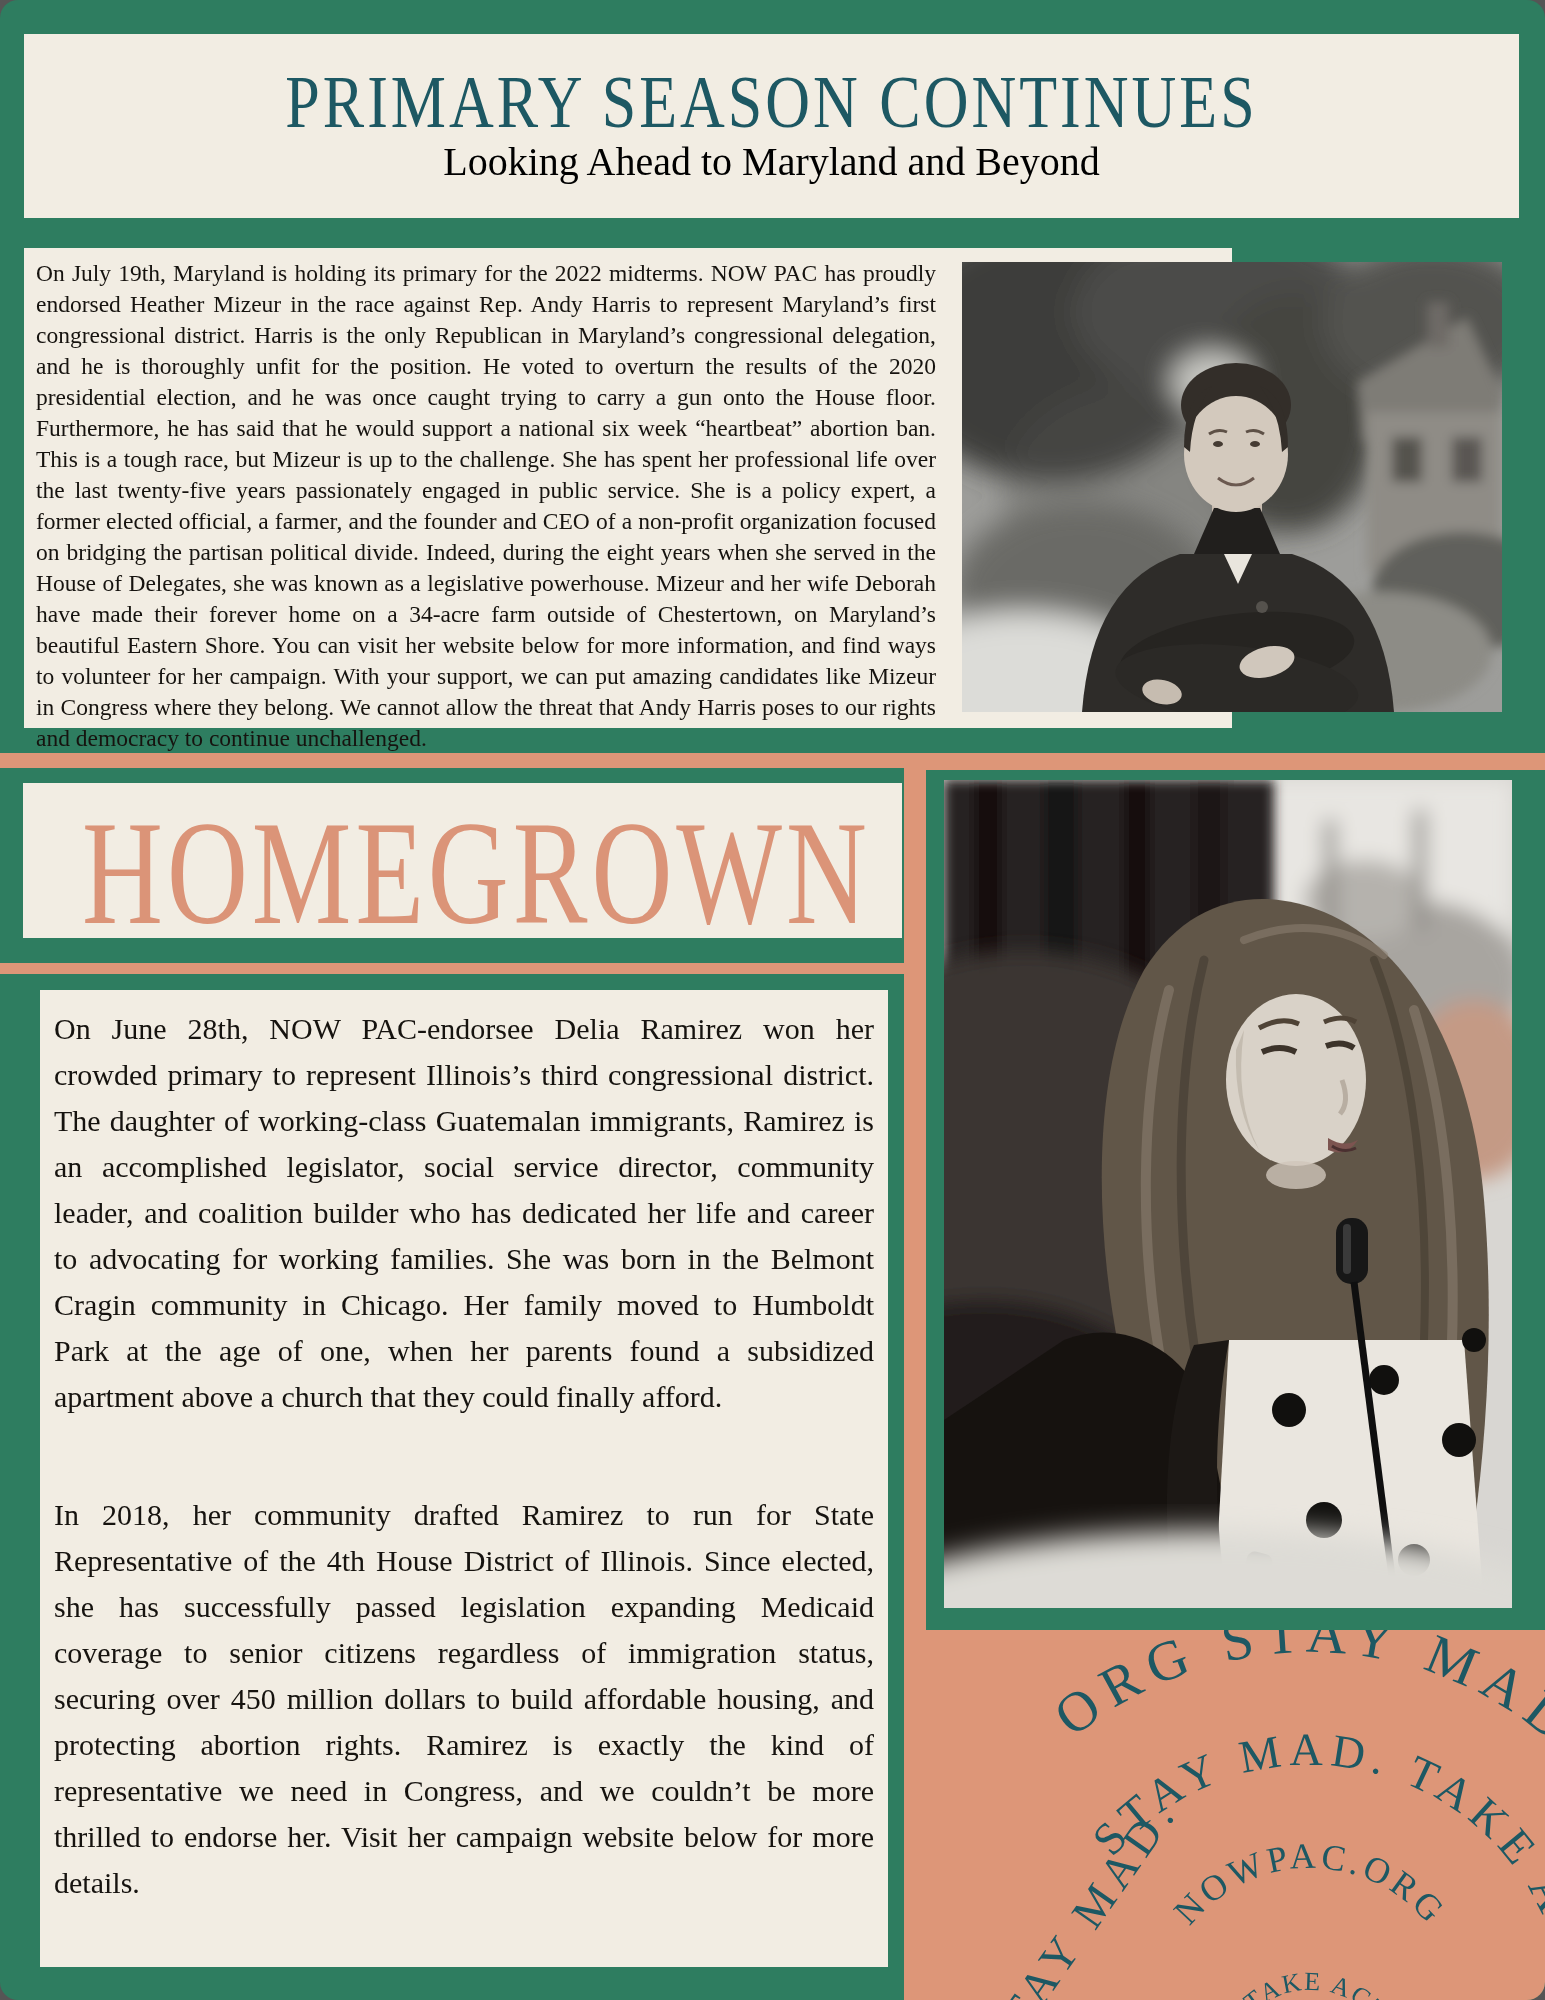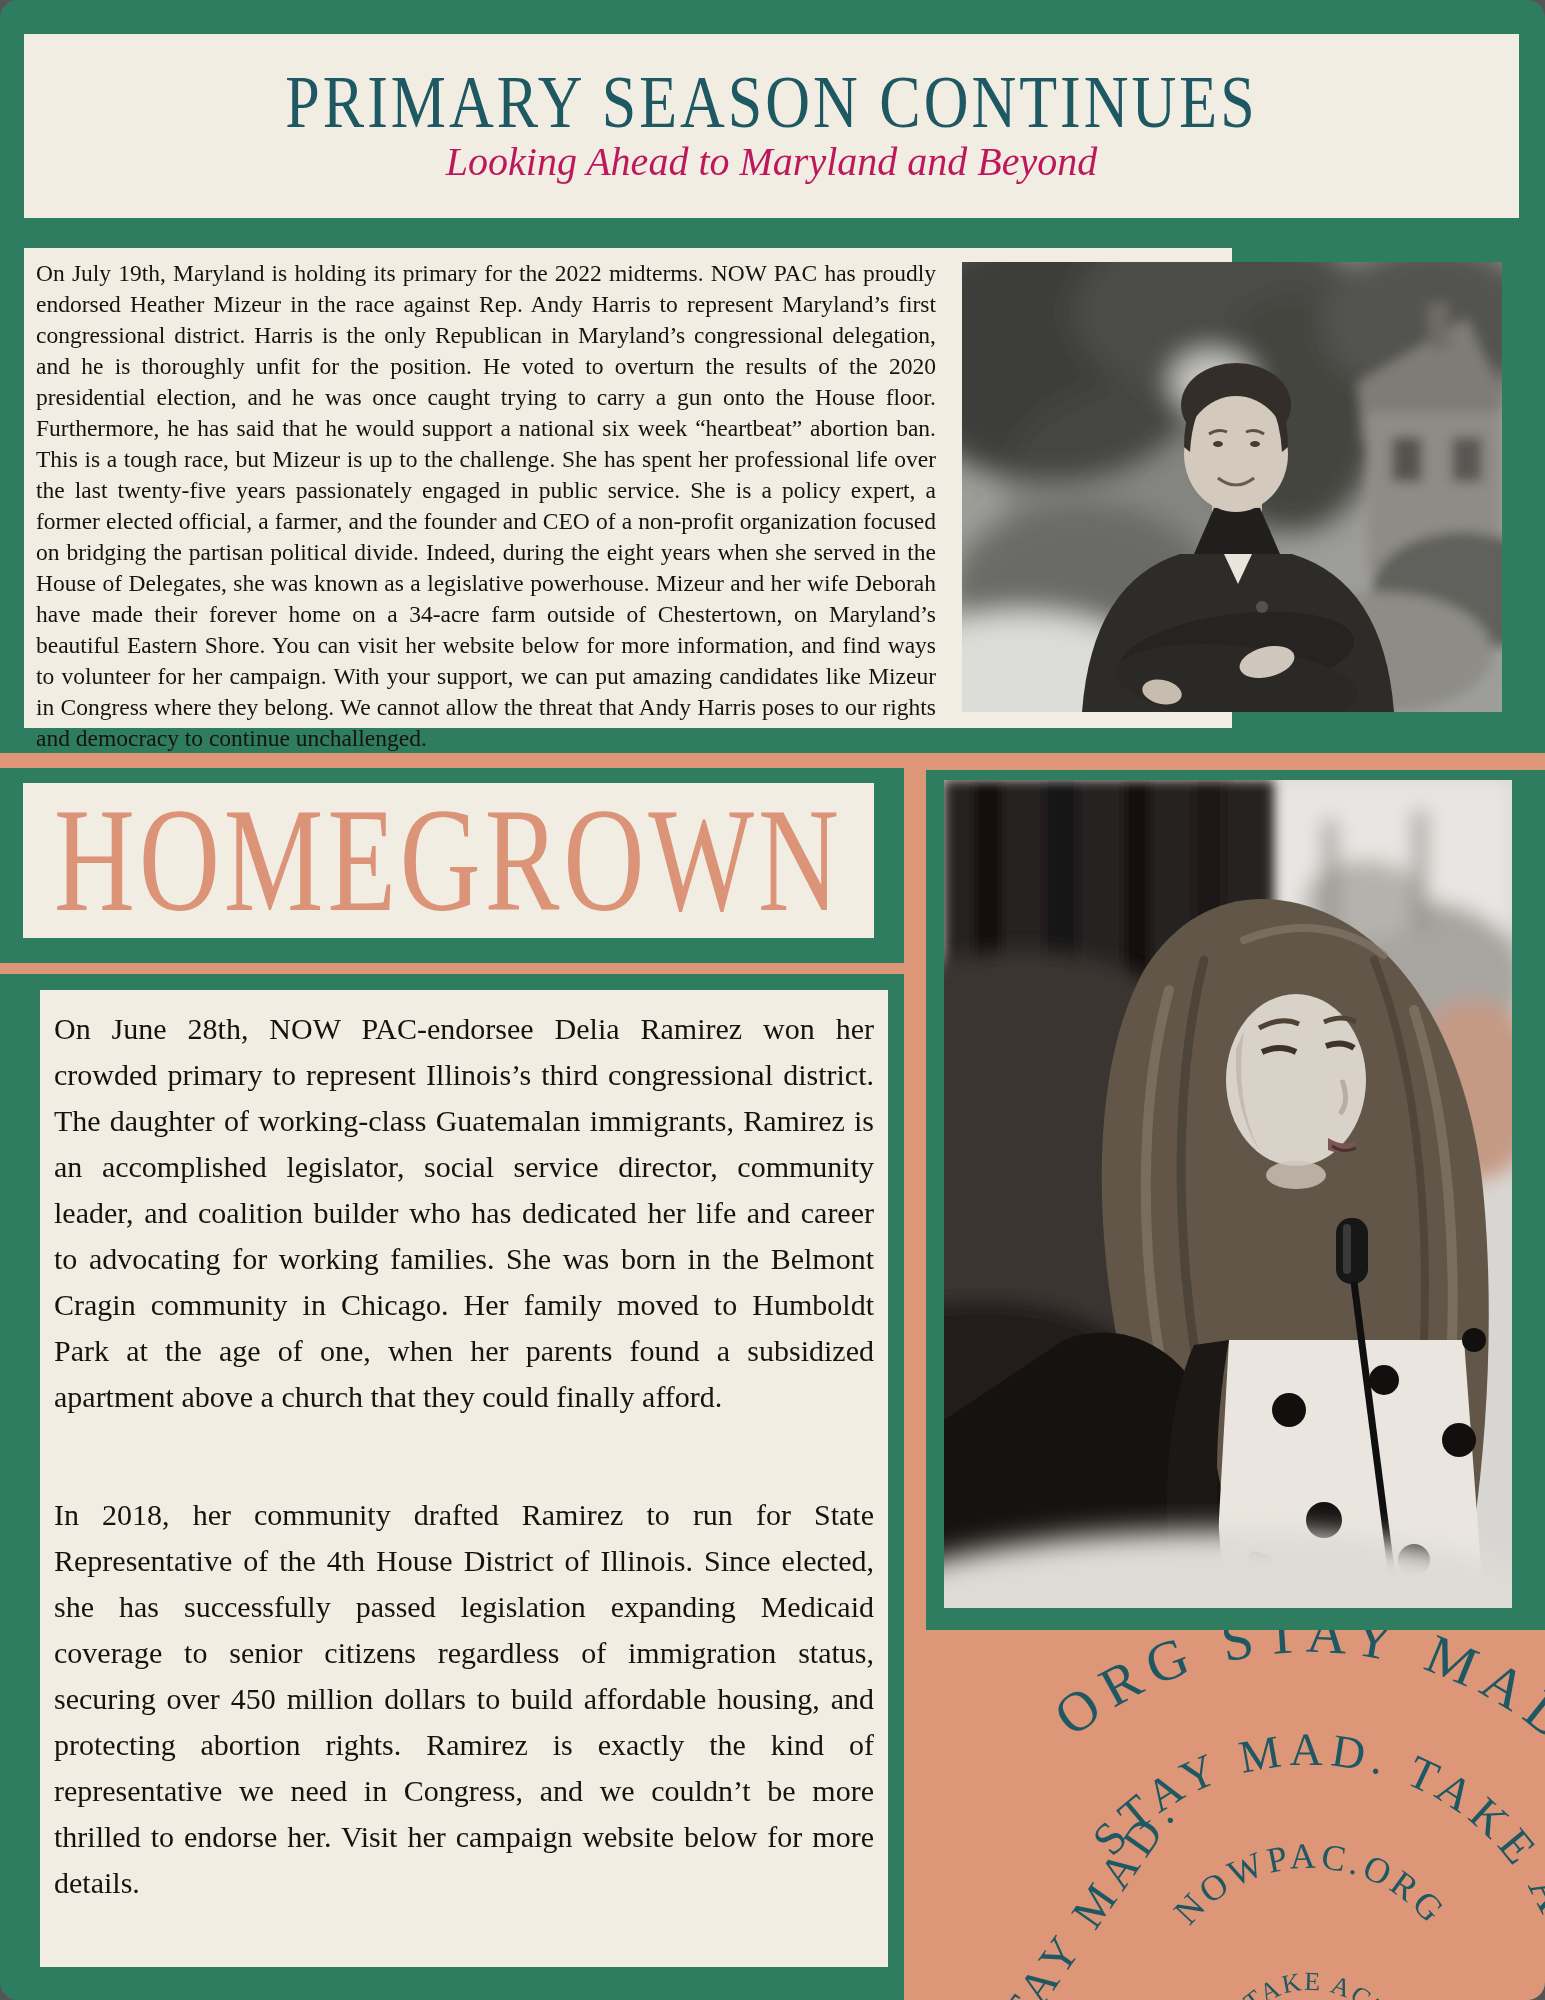--- a/index.html
+++ b/index.html
@@ -7,35 +7,35 @@
         font-family:"Liberation Serif", serif;border-radius:18px;}
   .abs{position:absolute;}
   .cream{background:#f2ede3;}
   .salmon-bg{background:#dd9678;}
 
   
   .header-box{left:24px;top:34px;width:1495px;height:184px;display:flex;flex-direction:column;
               align-items:center;justify-content:center;}
   .page-title{color:#1d5863;font-size:62px;letter-spacing:3px;white-space:nowrap;
               display:inline-block;transform:scaleY(1.2);font-weight:500;}
-  .page-subtitle{color:#be185d;font-size:40px;font-style:italic;white-space:nowrap;}
+  .page-subtitle{color:#000000;font-size:40px;white-space:nowrap;}
   .smudge{left:744px;top:50px;width:14px;height:10px;background:#b6b0a8;opacity:.5;border-radius:2px;}
 
   
   .story1-box{left:24px;top:248px;width:1208px;height:480px;}
   .story1-text{position:absolute;left:12px;top:10px;width:900px;font-size:23.5px;line-height:31px;
                color:#16130f;text-align:justify;}
   .photo1{position:absolute;left:938px;top:14px;width:540px;height:450px;overflow:hidden;}
 
   
   .strip{left:0;top:753px;width:1545px;height:15px;}
   .right-panel{left:904px;top:753px;width:641px;height:1247px;}
 
   
-  .homegrown-box{left:23px;top:783px;width:851px;height:155px;display:flex;align-items:center;justify-content:center;}
+  .homegrown-box{left:23px;top:783px;width:851px;height:155px;display:flex;align-items:flex-end;justify-content:center;padding-left:28px;}
   .homegrown-title{color:#db9478;font-size:112px;letter-spacing:4px;display:inline-block;
                    transform:scaleY(1.32);white-space:nowrap;}
   .divider{left:0;top:963px;width:904px;height:11px;}
 
   .story2-box{left:40px;top:990px;width:848px;height:977px;}
   .story2-text{position:absolute;left:14px;top:16px;width:820px;font-size:30px;line-height:46px;
                color:#16130f;text-align:justify;}
   .story2-text p{margin:0;}
   .story2-text p + p{margin-top:72px;}
 

